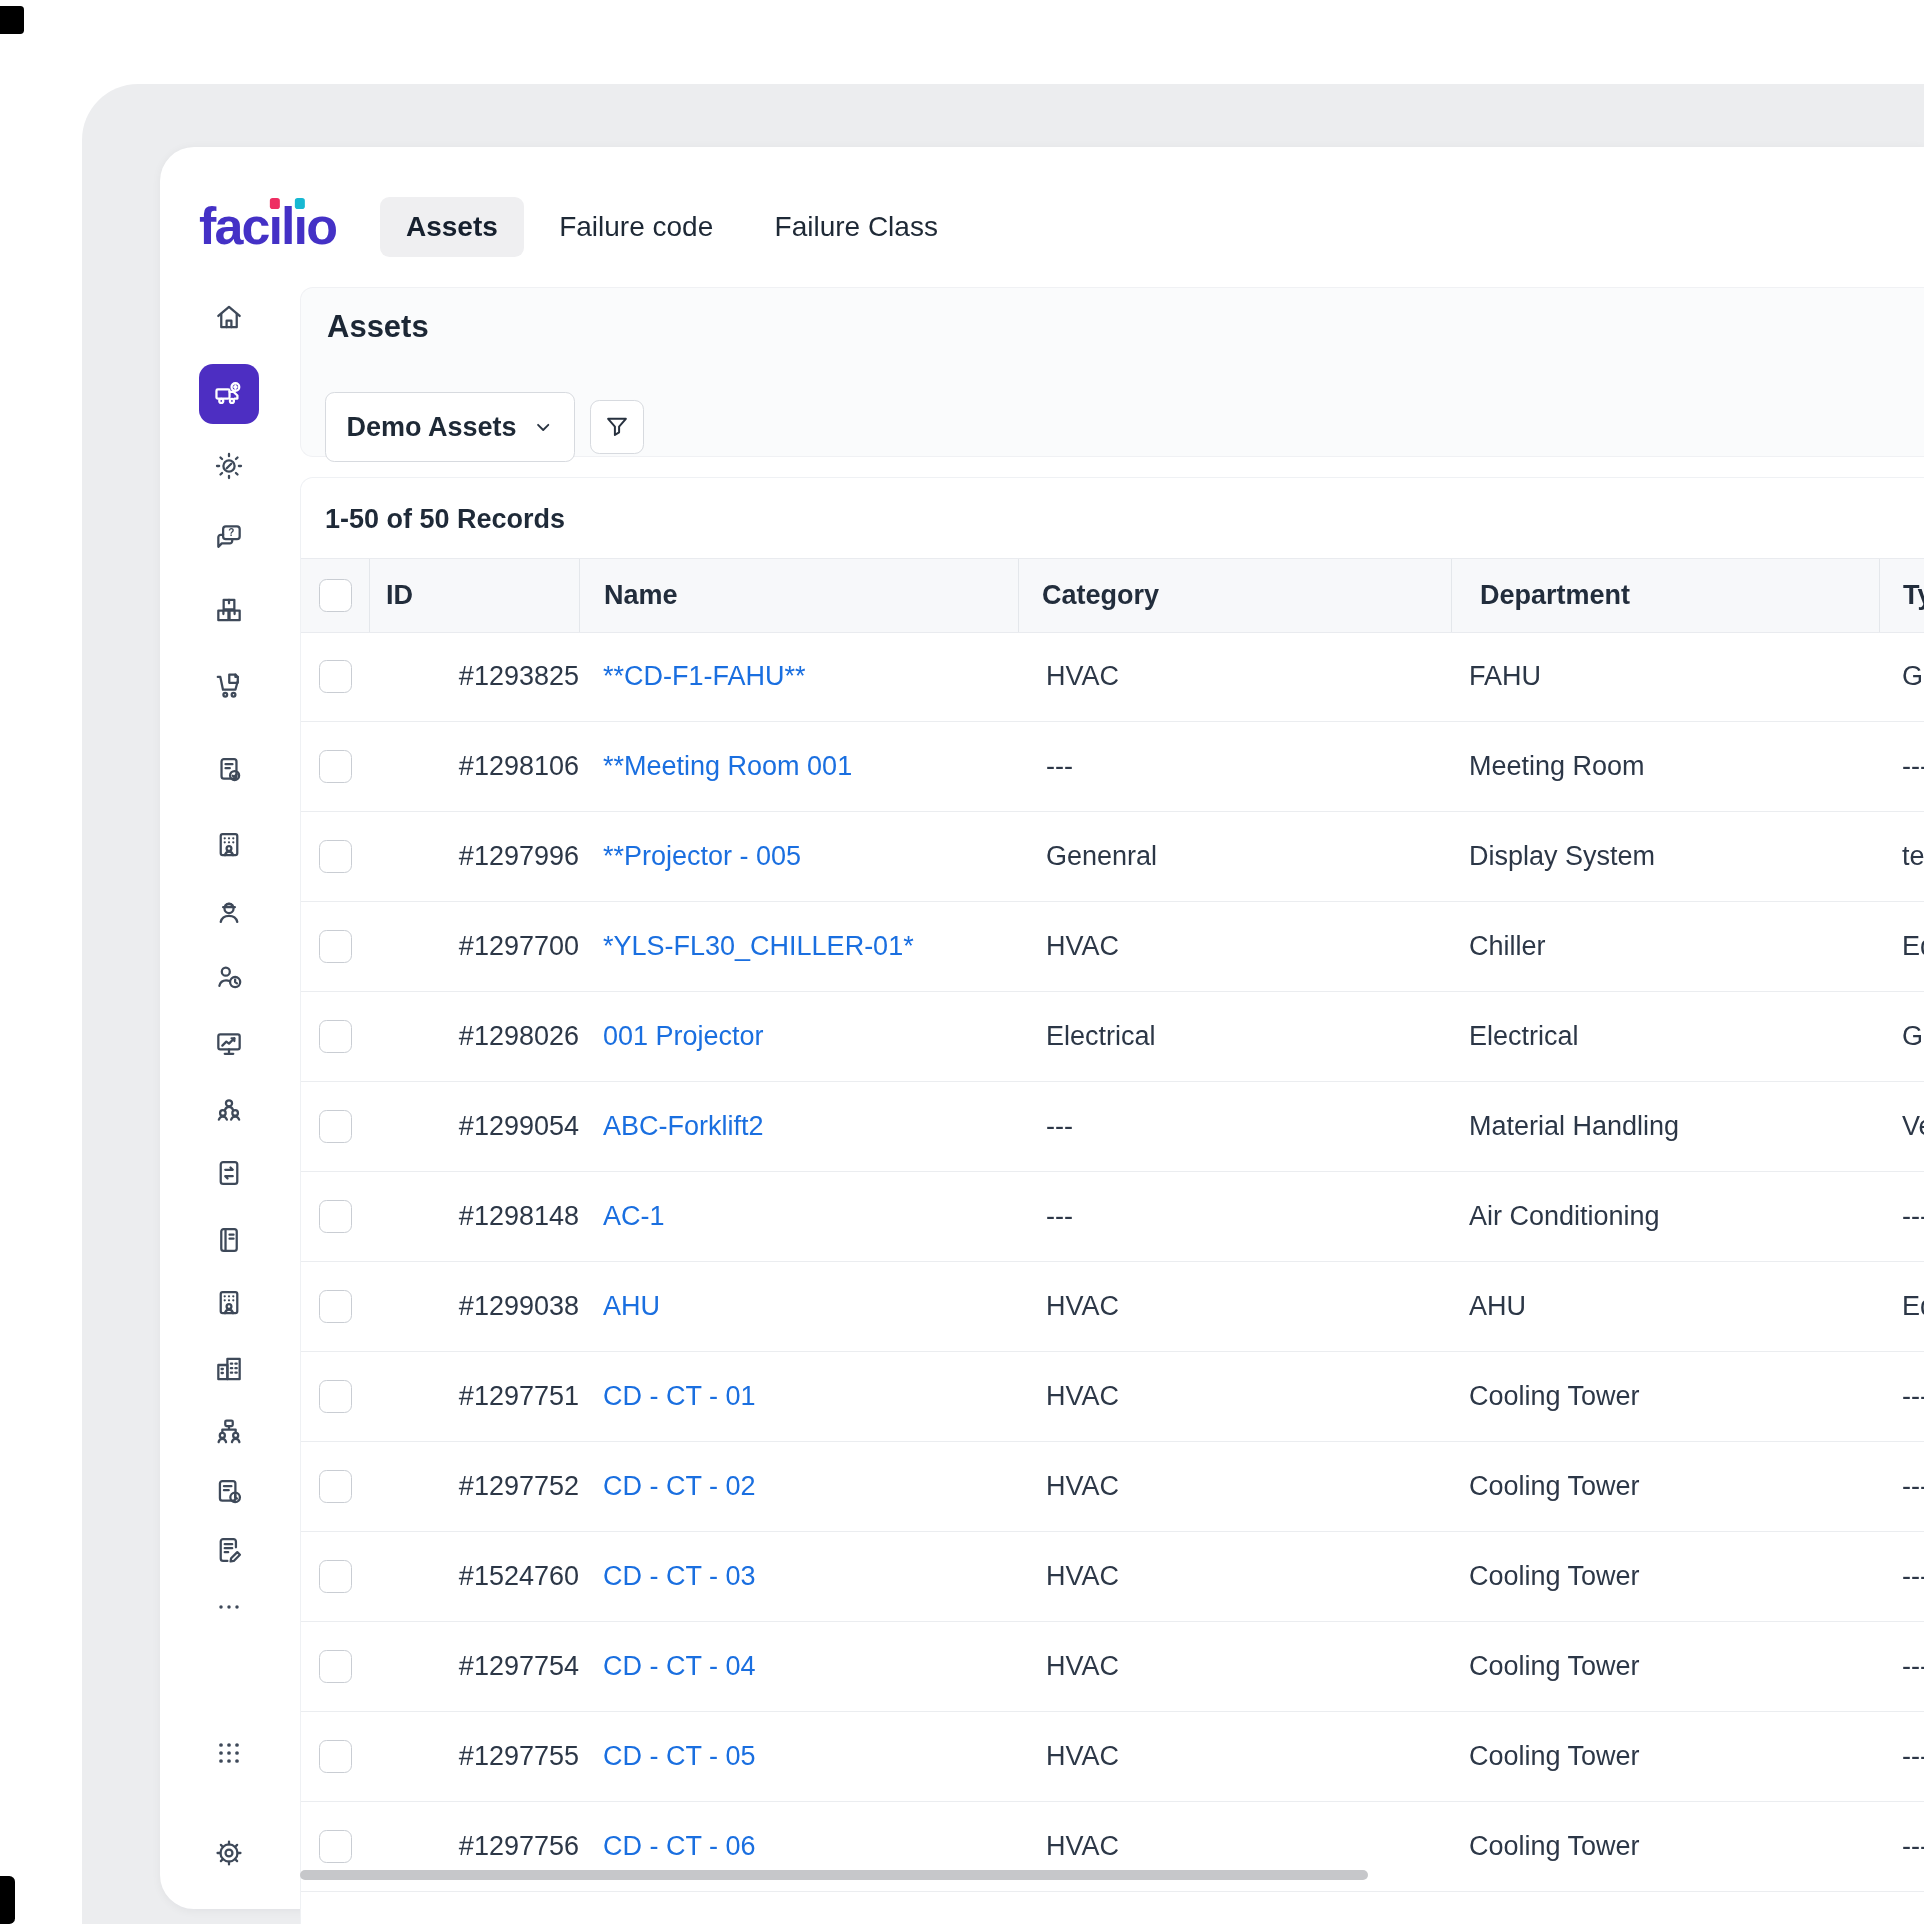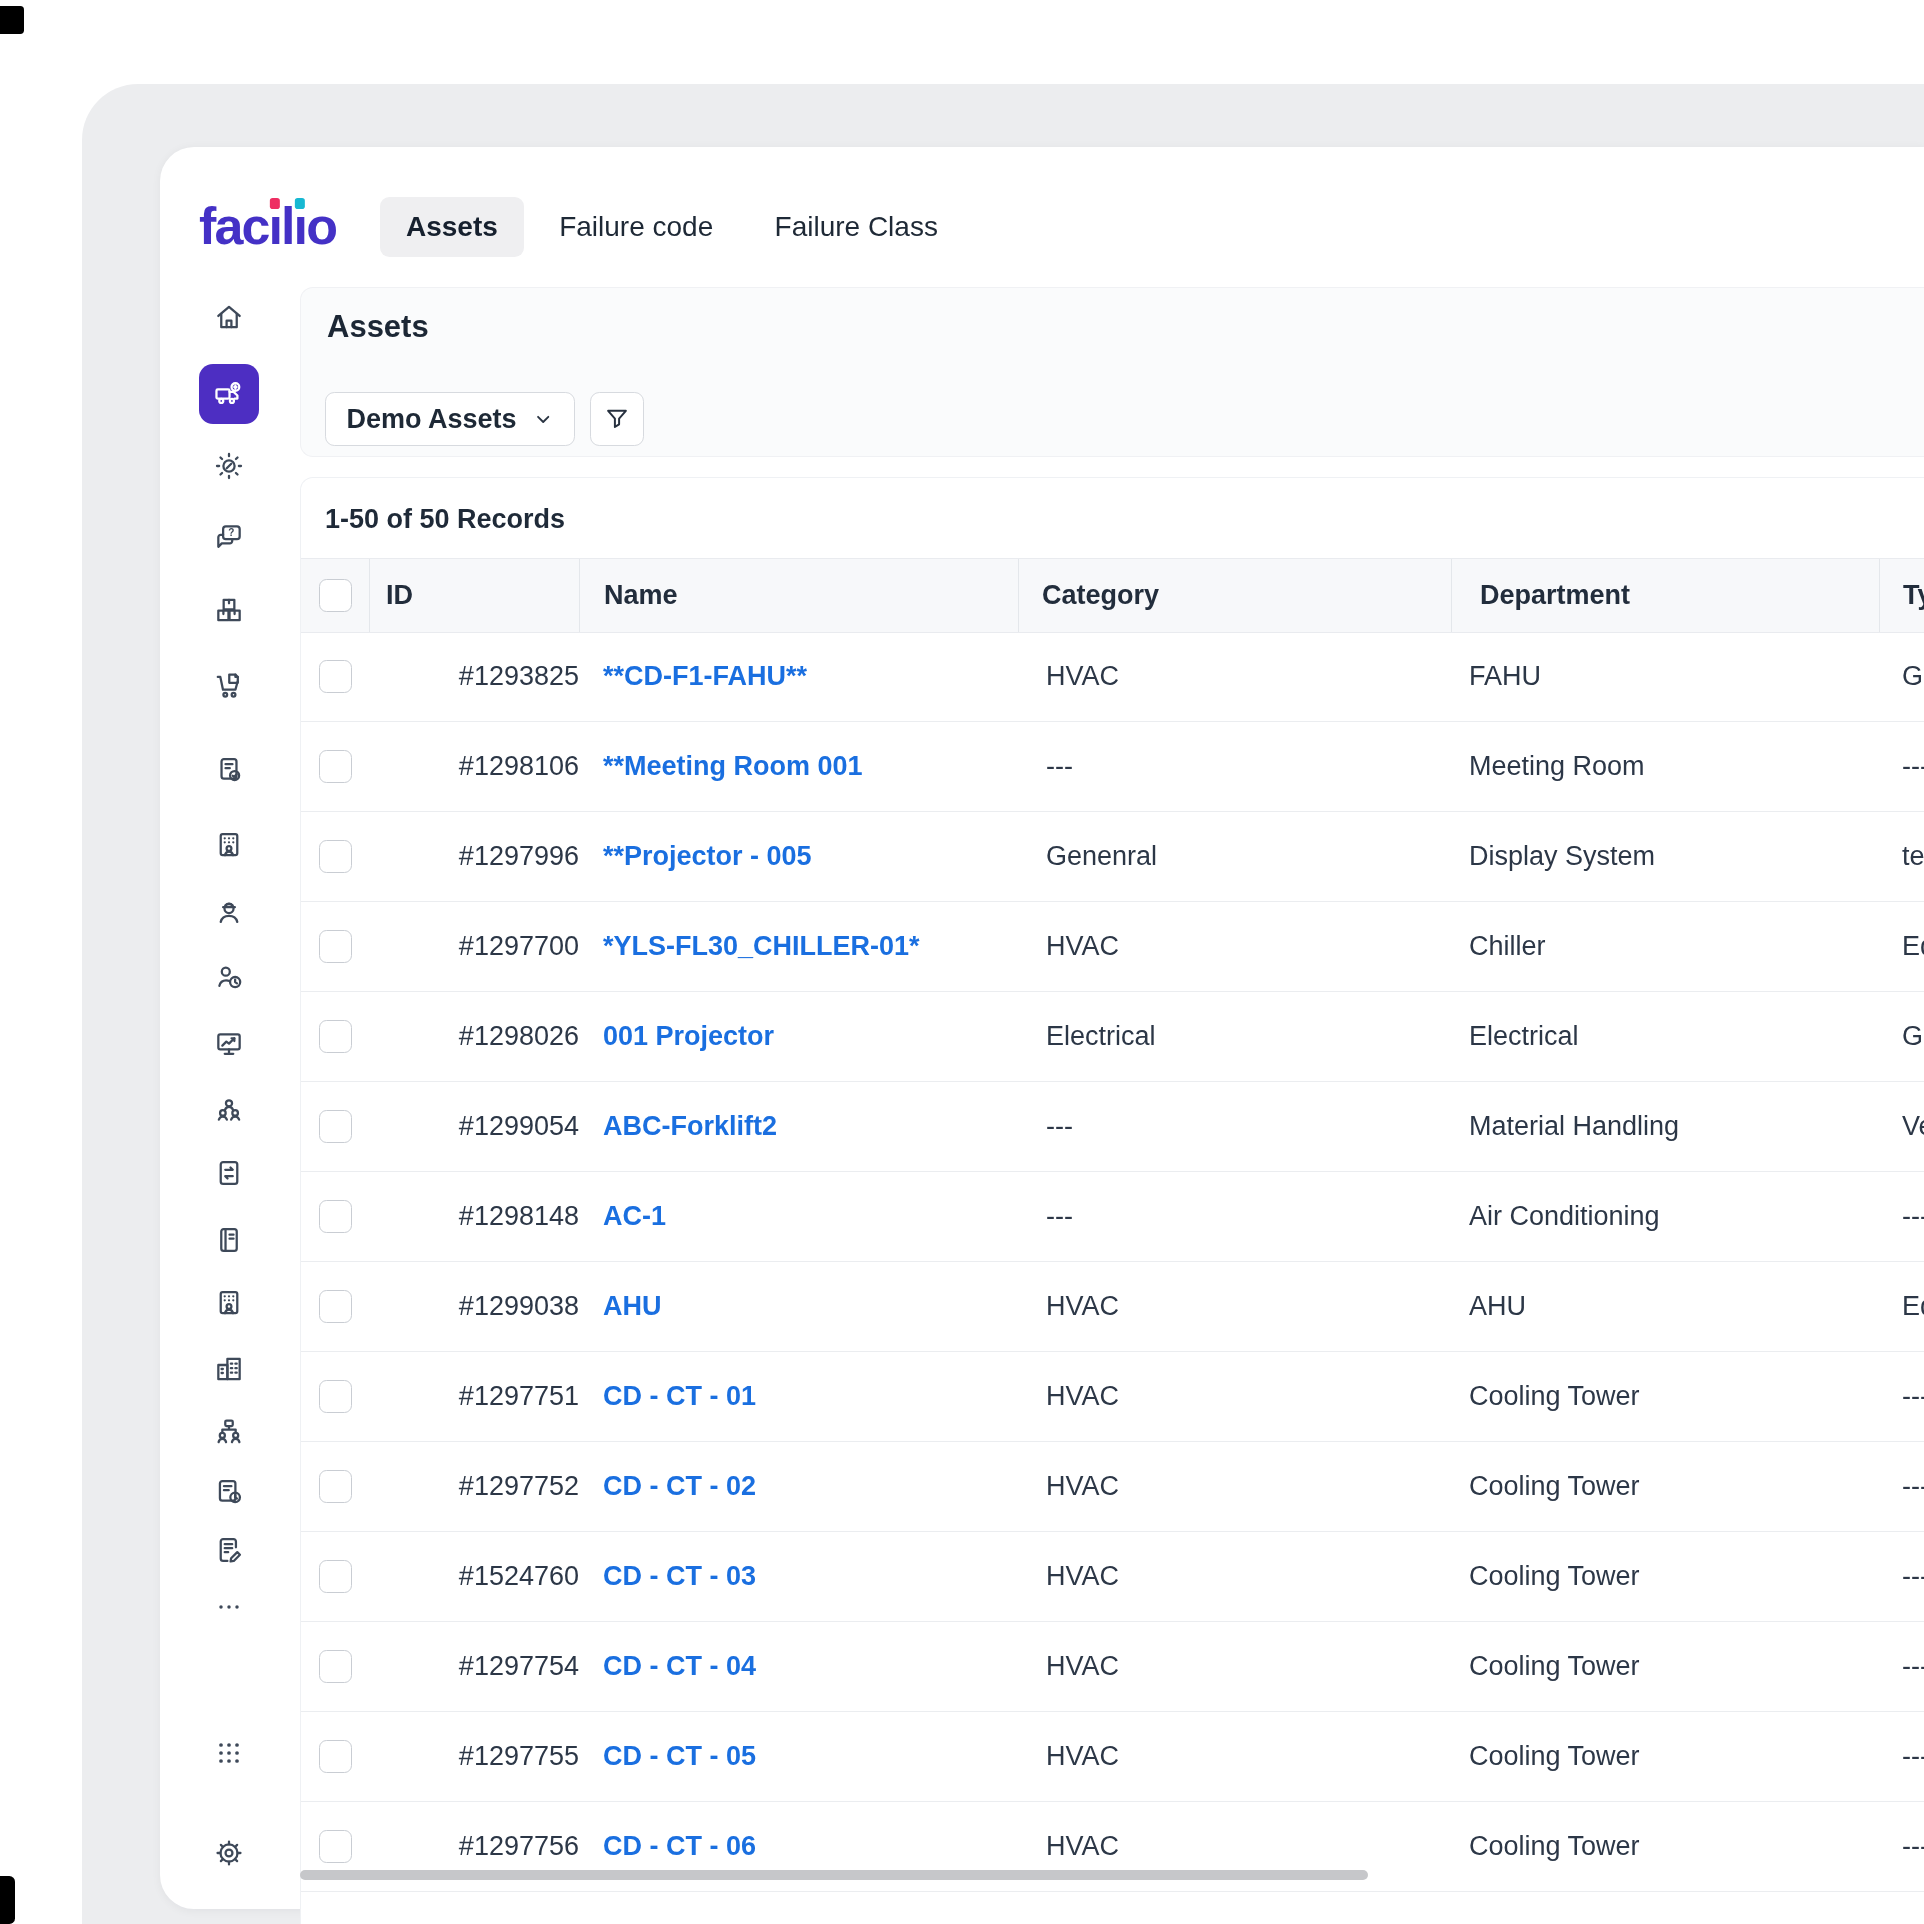--- a/index.html
+++ b/index.html
@@ -29,21 +29,21 @@
              border-radius:14px;color:#3E4959;cursor:pointer;}
   .side-item svg{width:32px;height:32px;display:block;}
   .side-item.active{background:#4D2EC2;color:#ffffff;}
 
   
   .header-panel{position:absolute;left:300px;top:287px;width:1624px;height:170px;box-sizing:border-box;
                 background:#FAFBFC;border:0.9px solid #F0F1F4;border-right:0;border-radius:13px 0 0 13px;}
   .hp-title{position:absolute;left:26px;top:20.5px;font-size:31px;font-weight:700;color:#1C2735;}
   .hp-sub{position:absolute;left:26px;top:65px;font-size:27px;color:#2F3B4C;}
   .hp-controls{position:absolute;left:24px;top:104px;display:flex;gap:15px;align-items:center;}
-  .view-btn{height:54px;padding:0 20.5px;background:#fff;border:1.4px solid #D7DADF;border-radius:9.3px;
+  .view-btn{height:70px;padding:0 20.5px;background:#fff;border:1.4px solid #D7DADF;border-radius:9.3px;
             display:flex;align-items:center;gap:15px;font-size:27px;font-weight:700;color:#1E2936;cursor:pointer;}
   .icon-btn{width:54px;height:54px;background:#fff;border:1.4px solid #D7DADF;border-radius:9.3px;
             display:flex;align-items:center;justify-content:center;color:#27313F;cursor:pointer;}
 
   
   .table-panel{position:absolute;left:300px;top:477px;width:1624px;height:1648px;box-sizing:border-box;
                background:#fff;border:0.9px solid #EFF1F4;border-right:0;border-radius:13px 0 0 13px;overflow:hidden;}
   .records{position:absolute;left:24px;top:26px;font-size:27px;font-weight:700;color:#1F2A38;}
   .thead{position:absolute;left:0;top:80px;right:0;height:73px;background:#F7F8FA;display:flex;
          border-top:0.9px solid #E9EBEF;border-bottom:0.9px solid #E9EBEF;box-sizing:content-box;}
@@ -51,21 +51,21 @@
   .th + .th{border-left:0.9px solid #E4E7EB;}
   .tbody{position:absolute;left:0;top:154px;right:0;bottom:0;}
   .trow{display:flex;align-items:center;height:90px;border-bottom:0.9px solid #EBEDF0;box-sizing:border-box;}
   .c{box-sizing:border-box;font-size:27px;color:#2C3747;white-space:nowrap;overflow:visible;}
   .c0{flex:0 0 68px;display:flex;justify-content:center;align-items:center;}
   .c1{flex:0 0 210px;padding-left:16px;text-align:right;}
   .c2{flex:0 0 439px;padding-left:24px;}
   .c3{flex:0 0 428px;padding-left:28px;}
   .c4{flex:0 0 433px;padding-left:23px;}
   .c5{flex:0 0 373px;padding-left:23px;}
-  .link{color:#1A6FE0;font-weight:700;cursor:pointer;}
+  .link{color:#1A6FE0;font-weight:400;cursor:pointer;}
   .cb{width:31px;height:31px;background:#fff;border:1.9px solid #C9CDD3;border-radius:7.5px;cursor:pointer;display:block;}
 
   .hscroll{position:absolute;left:300px;top:1870px;width:1068px;height:10.3px;background:#C6C7CA;border-radius:5.6px;z-index:5;cursor:grab;}
 </style>
 </head>
 <body>
 
 <div class="art-top"></div>
 <div class="art-bottom"></div>
 <div class="gray-shell"></div>

